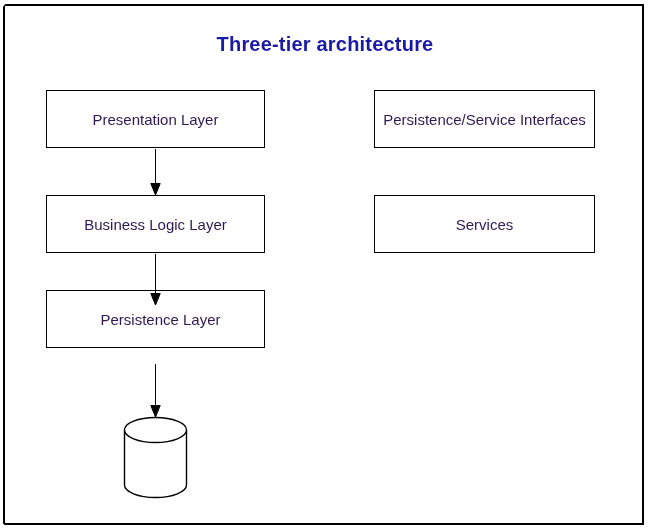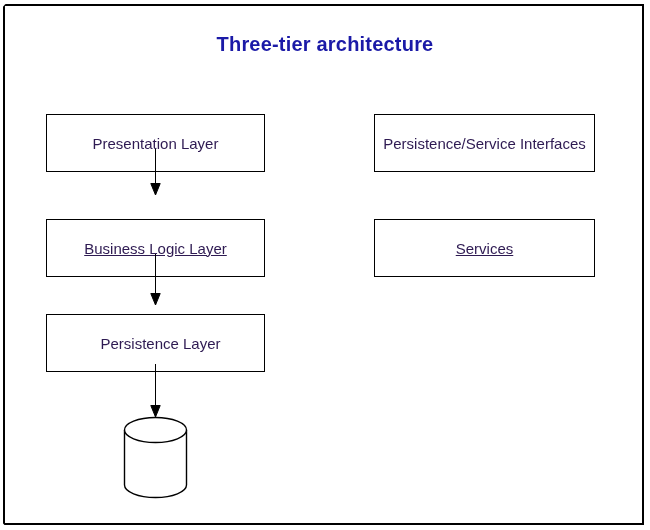--- a/index.html
+++ b/index.html
@@ -39,26 +39,25 @@
   .node {
     position: absolute;
     box-sizing: border-box;
     border: 1.5px solid #000000;
     background: #ffffff;
     display: flex;
     align-items: center;
     justify-content: center;
     font-size: 15px;
     color: var(--box-text-color, #2e1a52);
-    margin-top: 24px;
   }
   .col-left  { left: 46px;  width: 219px; height: 58px; }
   .col-right { left: 374px; width: 221px; height: 58px; }
   .row-1 { top: 90px; }
-  .row-2 { top: 195px; text-decoration: underline; }
+  .row-2 { top: 195px; }
   .row-3 { top: 290px; padding-left: 10px; }
   .edges-overlay {
     position: absolute;
     left: 0;
     top: 0;
     width: 650px;
     height: 530px;
     pointer-events: none;
   }
 </style>

